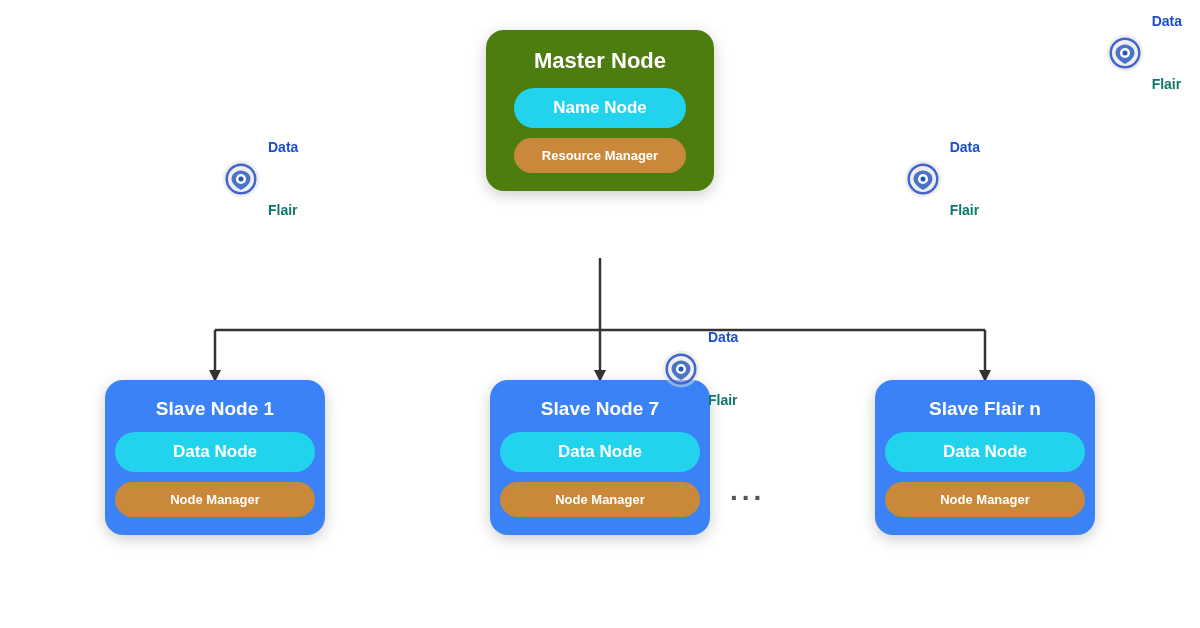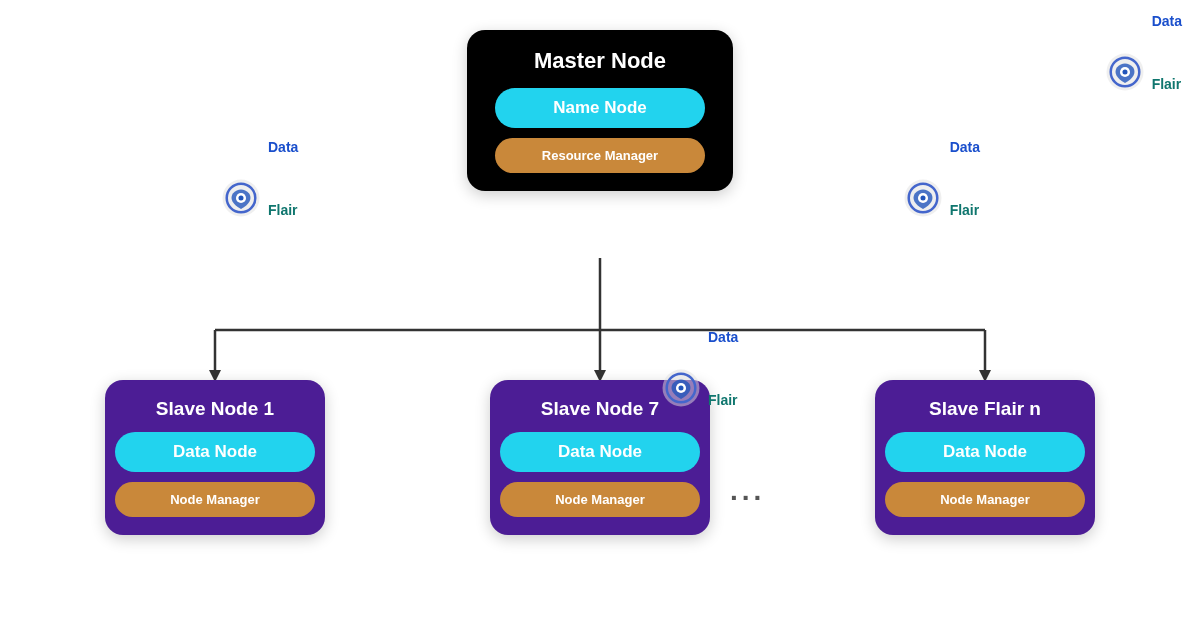--- a/index.html
+++ b/index.html
@@ -21,24 +21,24 @@
       flex-direction: column;
       align-items: center;
     }
 
     
     .master-node {
       position: absolute;
       top: 30px;
       left: 50%;
       transform: translateX(-50%);
-      background: #000000;
+      background: #4d7c0f;
       border-radius: 18px;
       padding: 18px 28px;
-      width: 266px;
+      width: 228px;
       text-align: center;
       box-shadow: 0 4px 15px rgba(0,0,0,0.2);
     }
 
     .master-node .node-title {
       color: white;
       font-size: 22px;
       font-weight: bold;
       margin-bottom: 14px;
     }
@@ -59,21 +59,21 @@
       border-radius: 50px;
       padding: 10px 20px;
       color: white;
       font-size: 13px;
       font-weight: bold;
       display: block;
     }
 
     
     .slave-node {
-      background: #4c1d95;
+      background: #3b82f6;
       border-radius: 18px;
       padding: 18px 10px;
       width: 220px;
       text-align: center;
       box-shadow: 0 4px 15px rgba(0,0,0,0.2);
       position: absolute;
     }
 
     .slave-node .node-title {
       color: white;
@@ -115,21 +115,21 @@
       font-size: 28px;
       color: #555;
       font-weight: bold;
       letter-spacing: 4px;
     }
 
     
     .dataflair-logo {
       position: absolute;
       display: flex;
-      align-items: flex-end;
+      align-items: center;
       gap: 6px;
     }
 
     .dataflair-icon {
       width: 42px;
       height: 42px;
     }
 
     .dataflair-text {
       display: flex;

